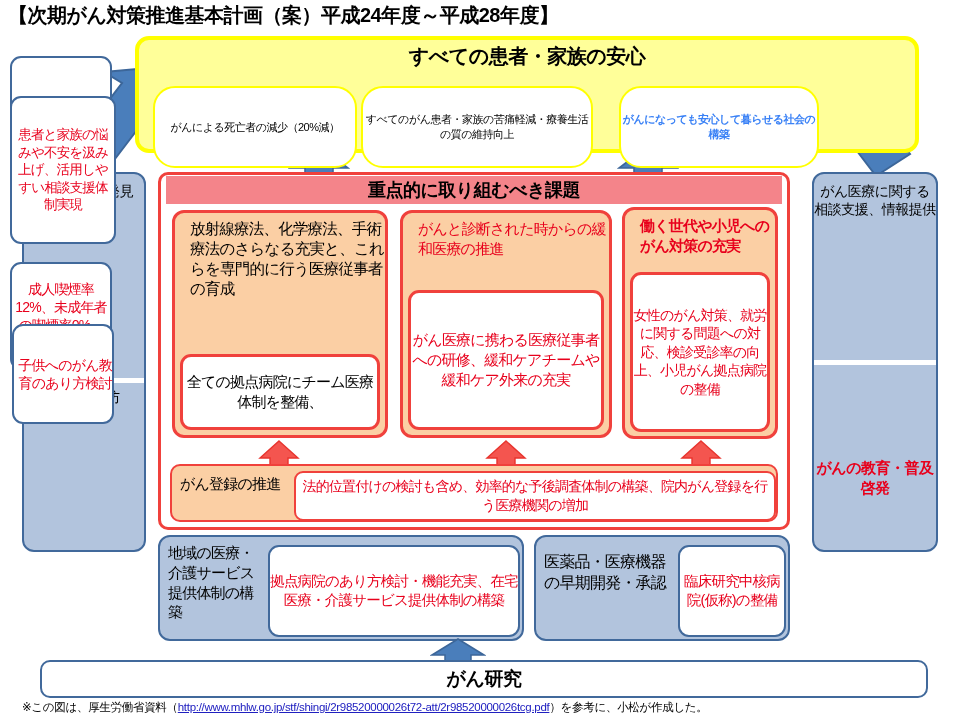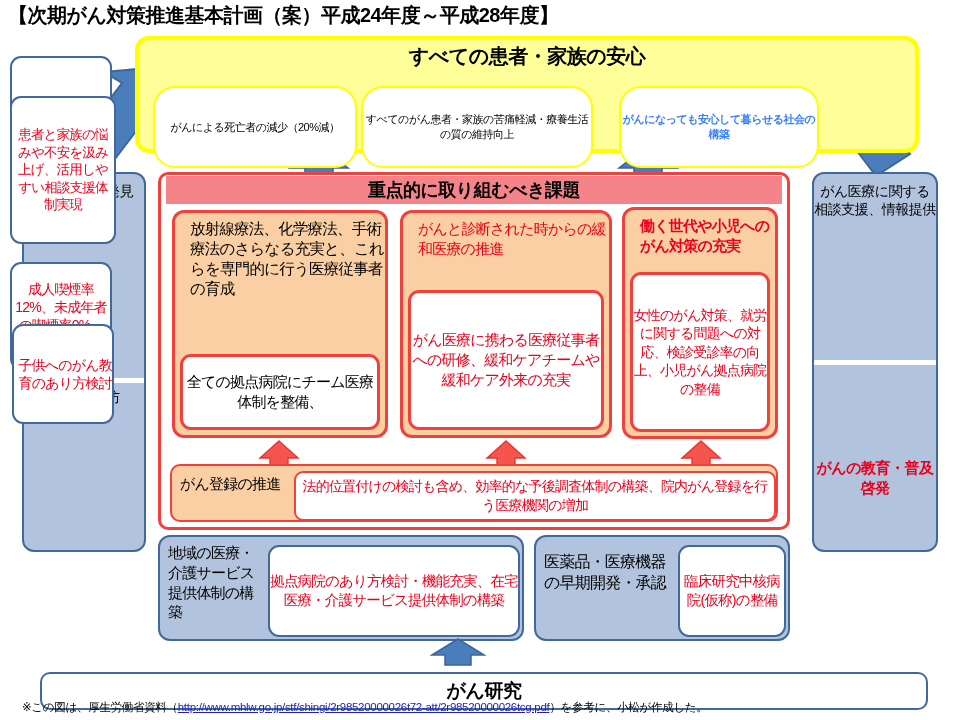--- a/index.html
+++ b/index.html
@@ -158,21 +158,21 @@
   #bottom-card-1{left:142px;top:8px;width:104px;height:88px;font-size:14.5px;}
 
   
   #arrow-up-blue-bottom{left:430px;top:638px;width:56px;height:28px;}
 
   
   #research-bar{
     left:40px;top:660px;width:888px;height:38px;
     background:#ffffff;border:2.5px solid #41699b;border-radius:10px;
     display:flex;align-items:center;justify-content:center;
-    font-size:19px;font-weight:bold;letter-spacing:-0.5px;margin-top:12px;
+    font-size:19px;font-weight:bold;letter-spacing:-0.5px;
   }
 
   
   #footnote{
     left:22px;top:700px;width:920px;height:18px;
     font-size:11.5px;white-space:nowrap;letter-spacing:-0.3px;
   }
   #footnote-url{color:#2020c0;text-decoration:underline;}
 </style>
 </head>

